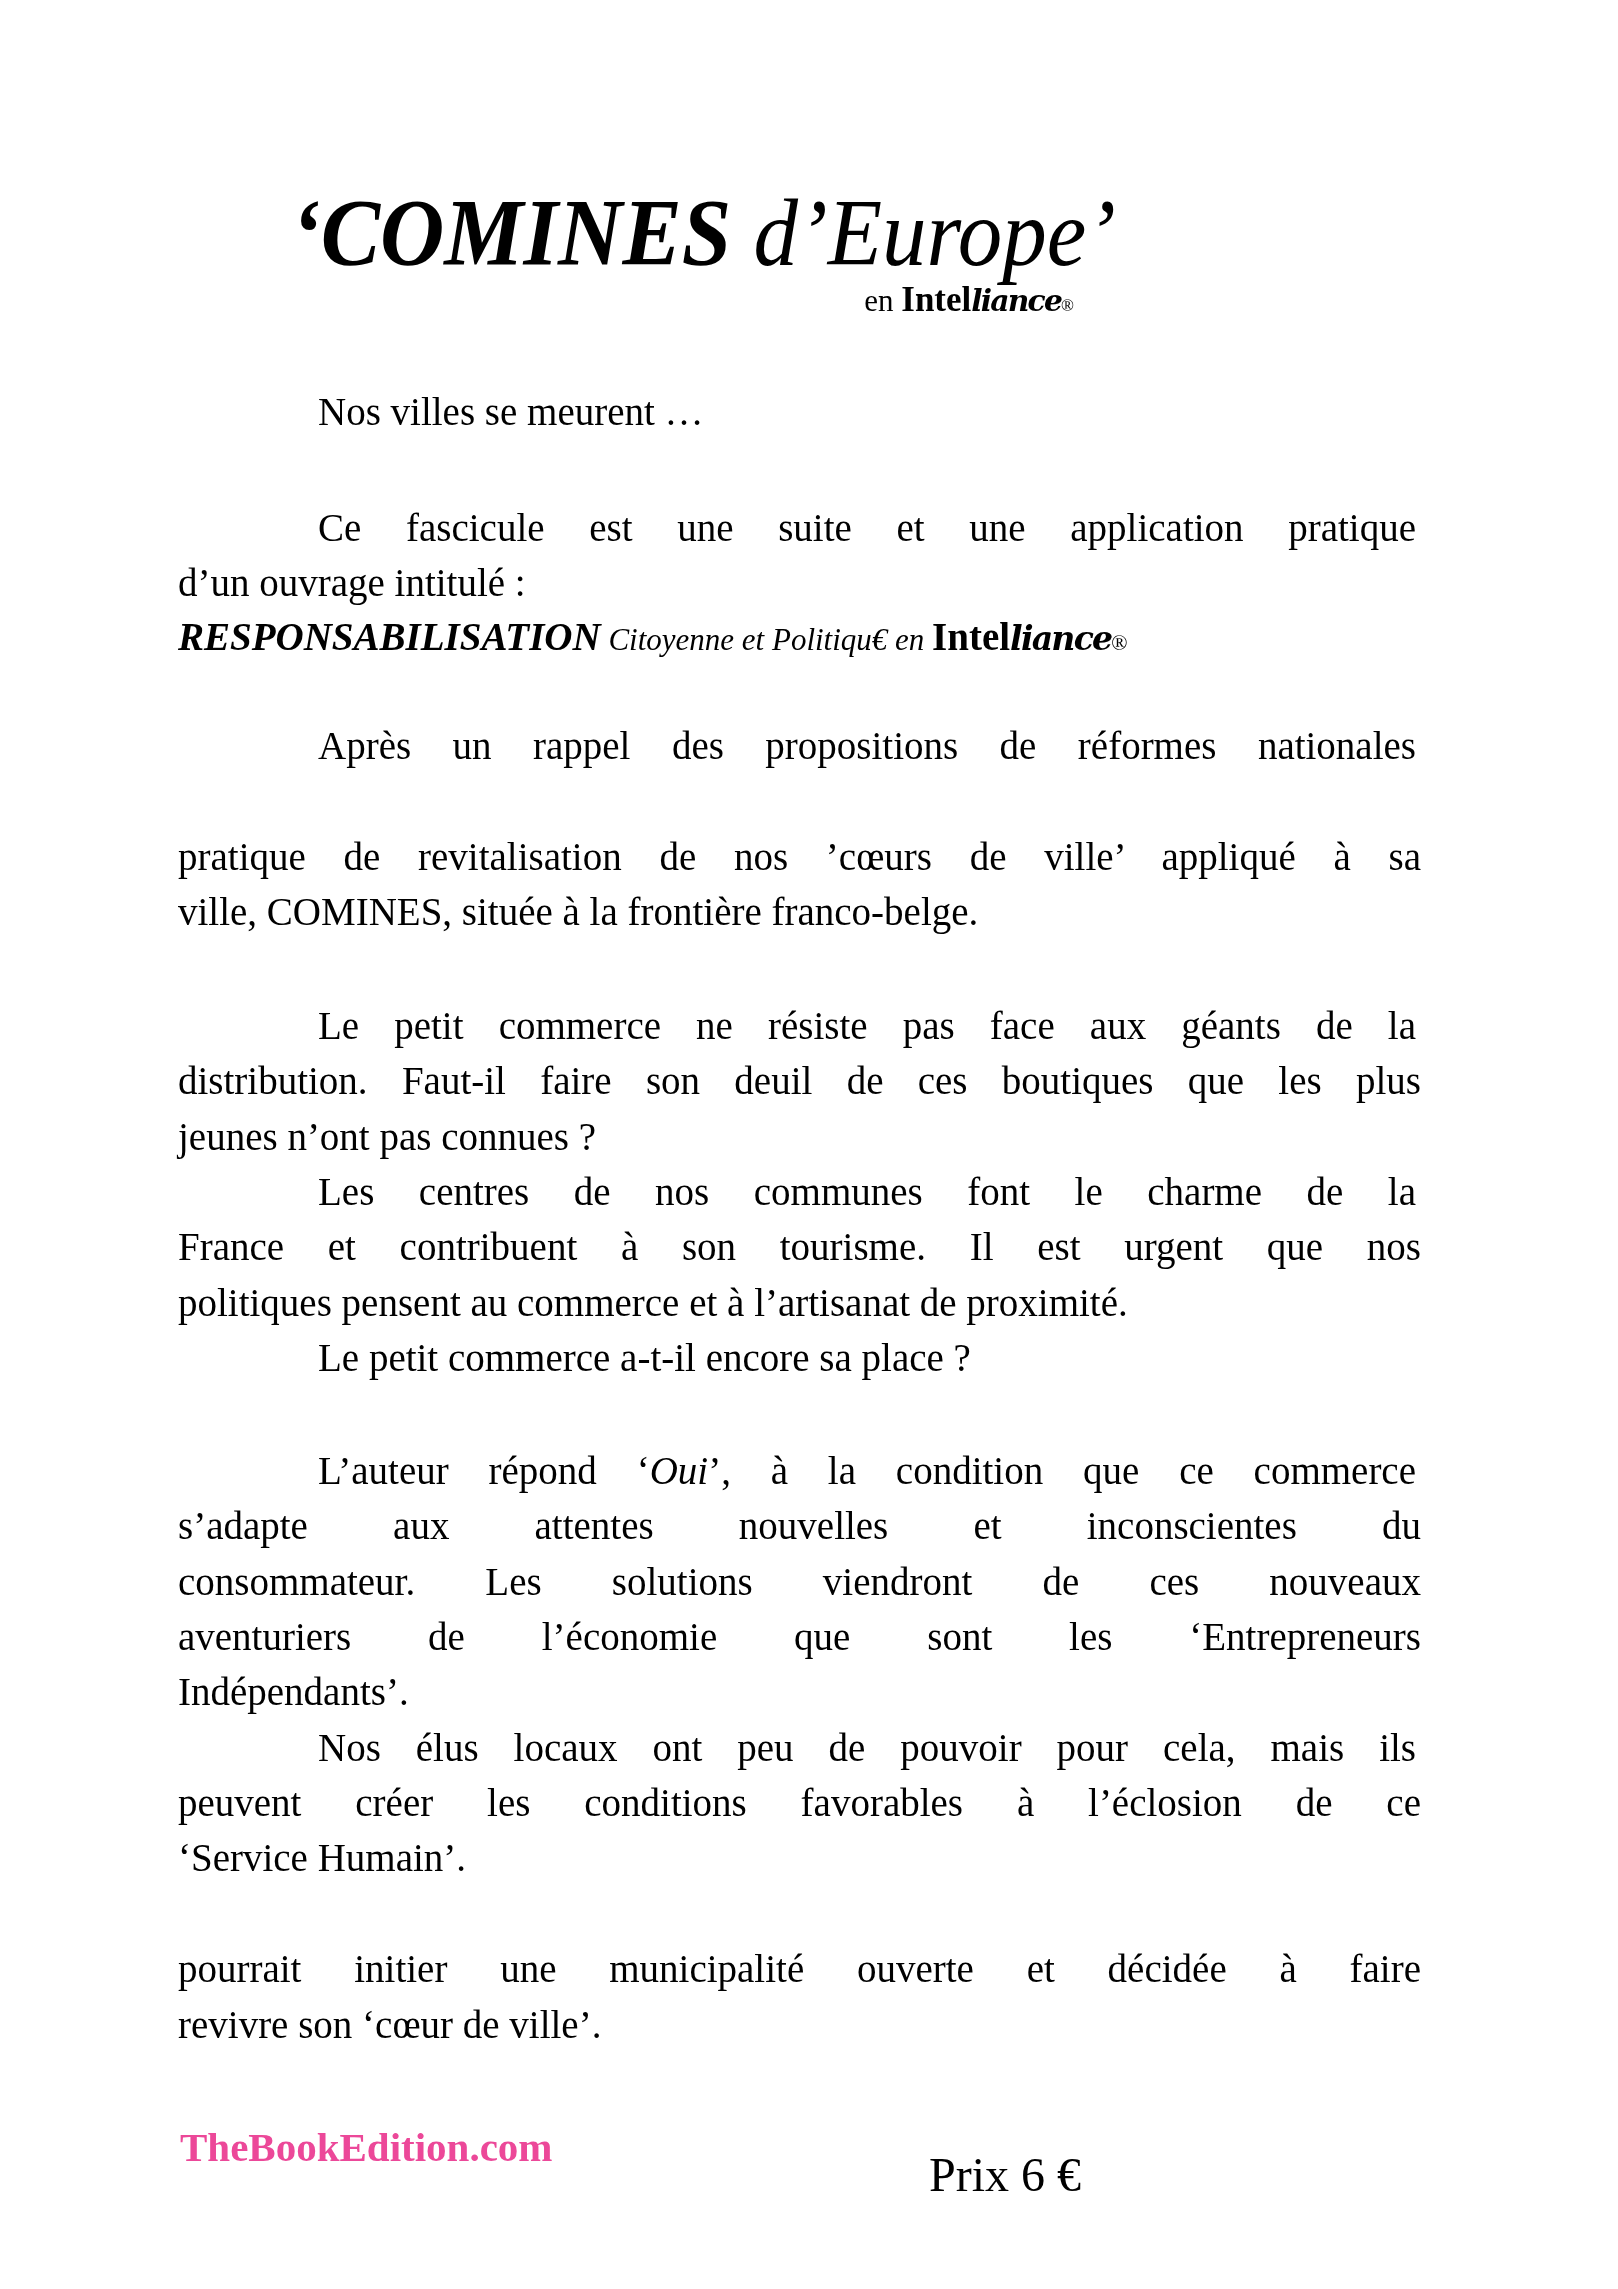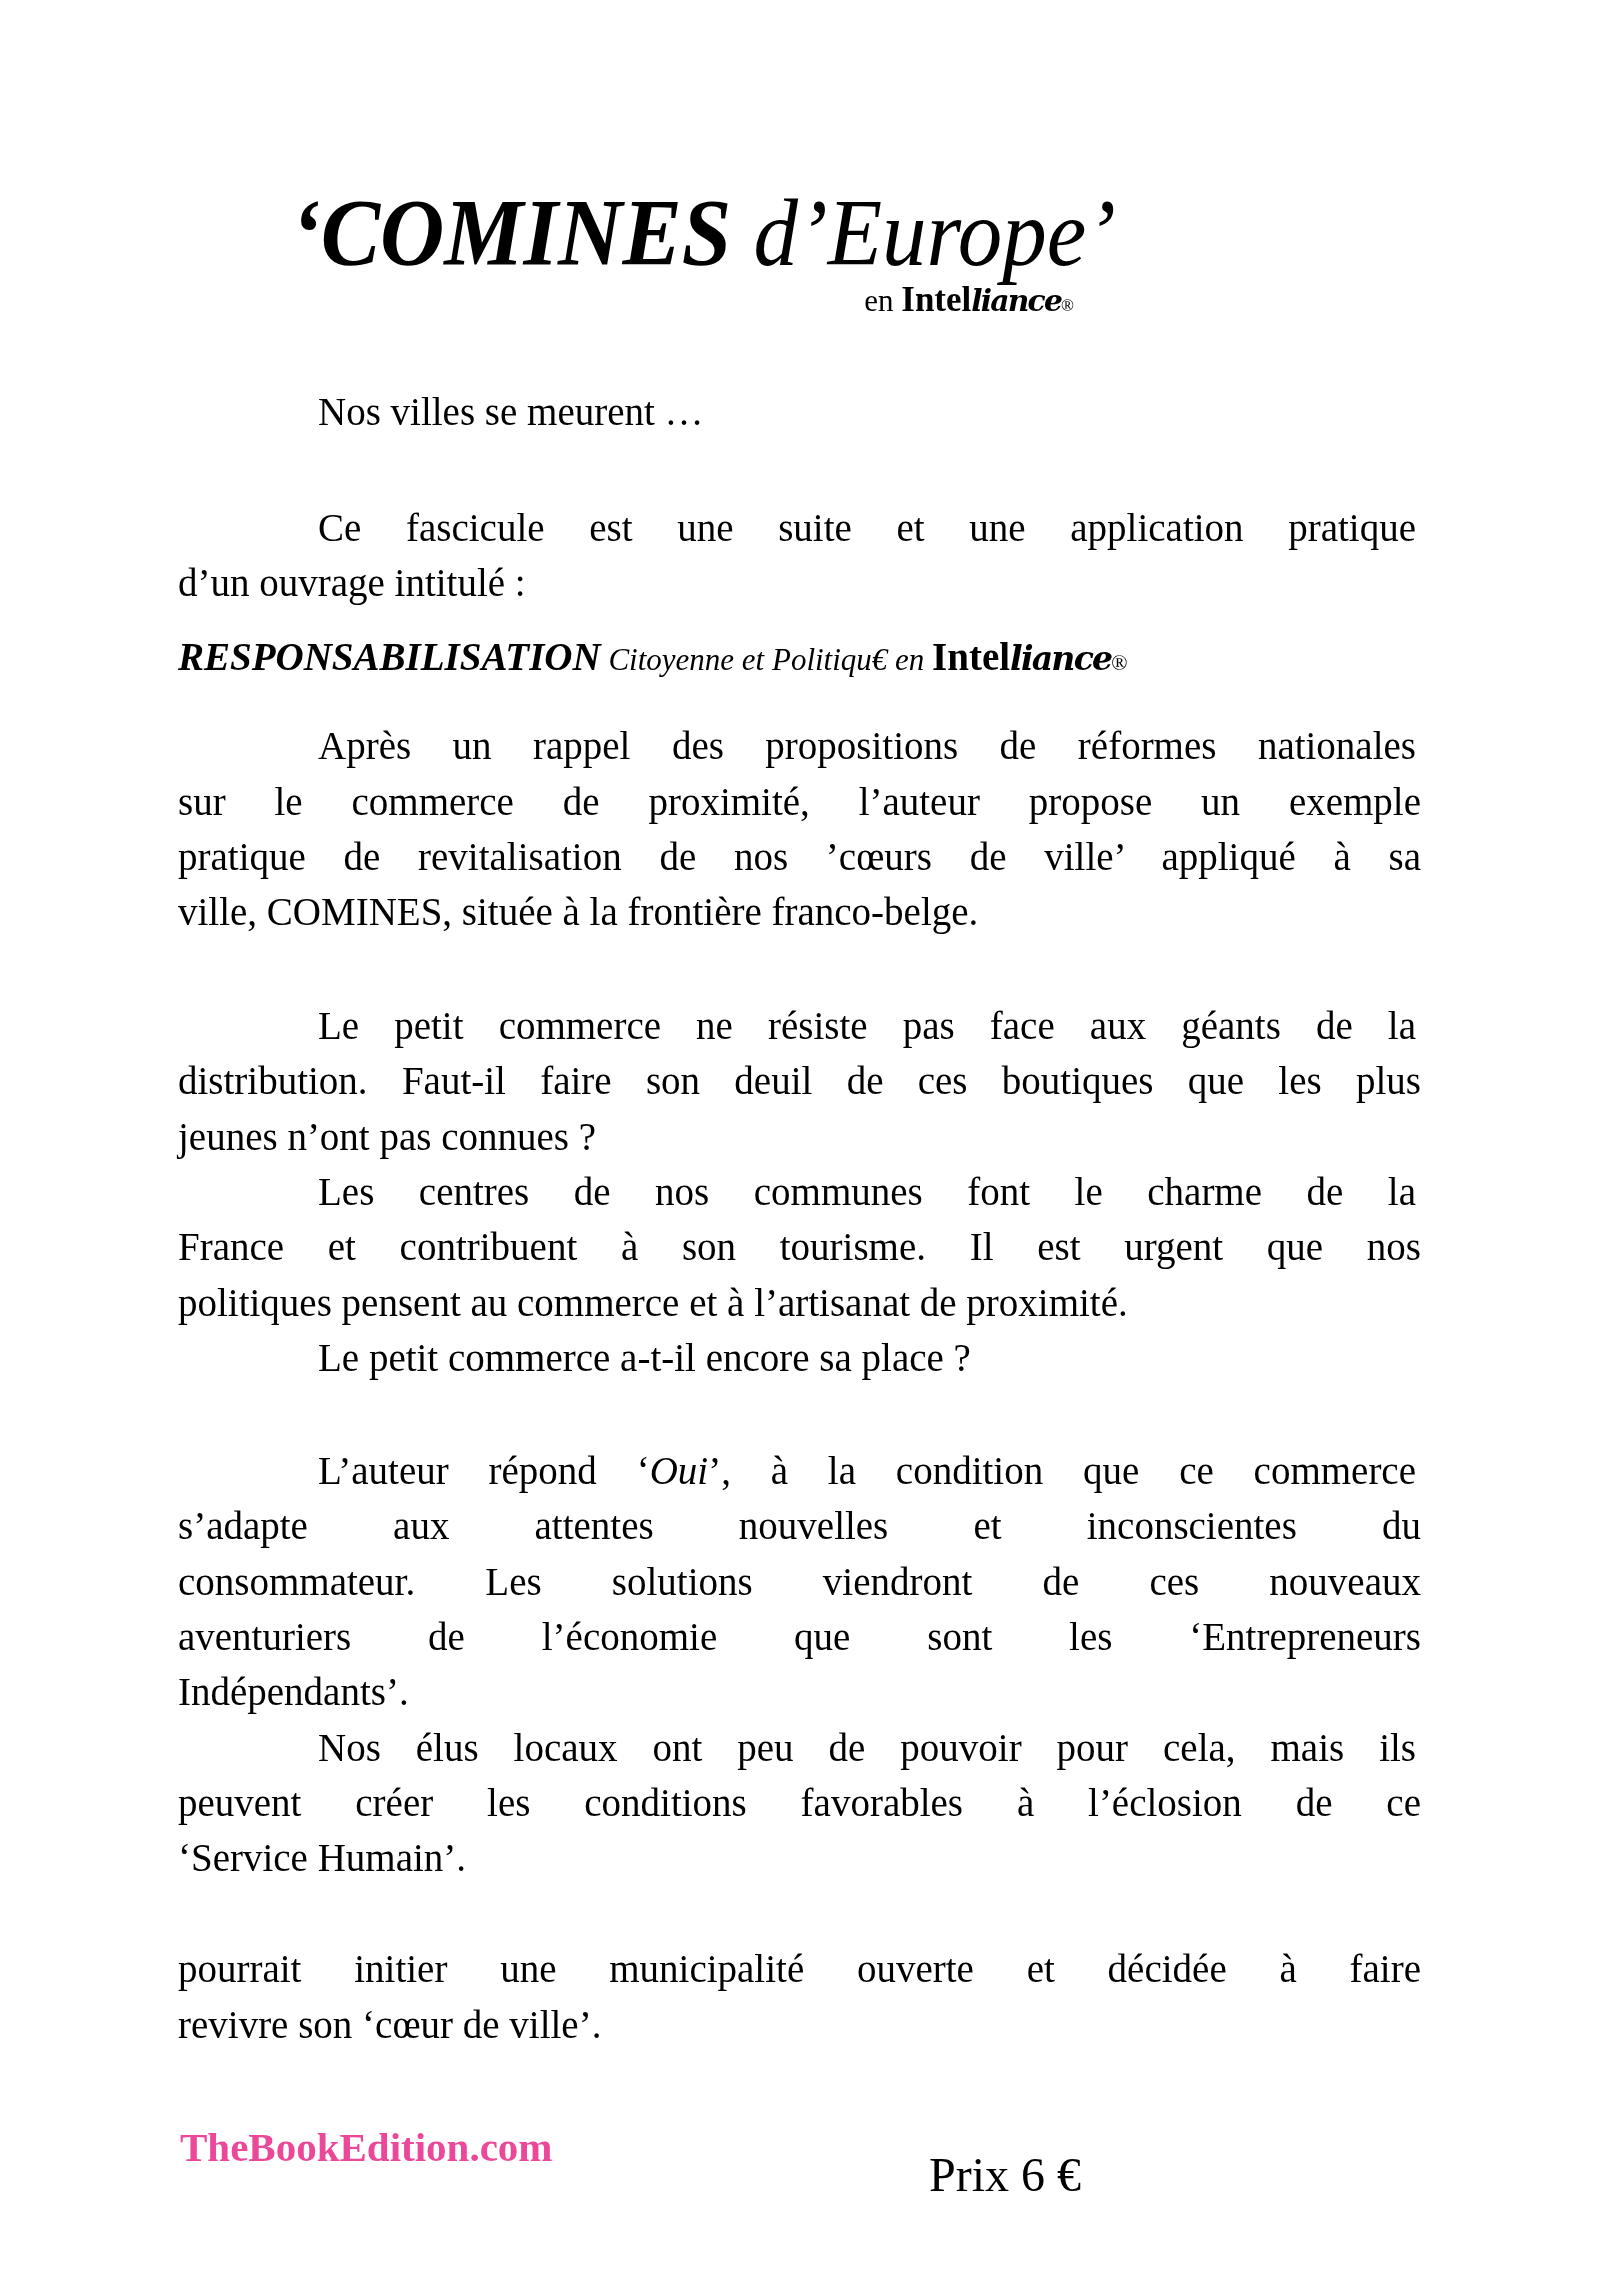--- a/index.html
+++ b/index.html
@@ -10,21 +10,21 @@
            line-height: 1; white-space: nowrap; transform: scaleY(1.08); transform-origin: right top; }
   .title .main { font-weight: bold; }
   .title .sub { font-weight: normal; }
   .subtitle { position: absolute; right: 229px; top: 282px; font-size: 31px; white-space: nowrap; line-height: 1; }
   .subtitle .brand { font-weight: bold; font-size: 35px; }
   .script { font-family: "DejaVu Serif", serif; font-style: italic; font-weight: bold; letter-spacing: -1.8px; font-size: 0.85em; }
   .reg { font-size: 0.55em; vertical-align: baseline; }
   .line { position: absolute; left: 178px; width: 1243px; font-size: 39px; line-height: 1; white-space: nowrap; }
   .line.just { text-align: justify; text-align-last: justify; white-space: normal; height: 44px; overflow: hidden; }
   .line.indent { left: 318px; width: 1098px; }
-  .resp { position: absolute; left: 178px; top: 617px; font-size: 39px; white-space: nowrap; line-height: 1; margin-top: 20px; }
+  .resp { position: absolute; left: 178px; top: 617px; font-size: 39px; white-space: nowrap; line-height: 1; }
   .resp .big { font-weight: bold; font-style: italic; }
   .resp .it { font-style: italic; font-size: 31px; }
   .resp .brand { font-weight: bold; font-size: 39px; }
   .footer-left { position: absolute; left: 180px; top: 2123px; font-size: 41px; font-weight: bold; color: #1f4a7f; white-space: nowrap; }
   .footer-right { position: absolute; right: 222px; top: 2115px; font-size: 48px; white-space: nowrap; margin-top: 32px; }
 </style>
 </head>
 <body>
 
 <div class="page">
@@ -40,21 +40,20 @@
   <div class="line indent" style="top:392px">Nos villes se meurent …</div>
 
   <div class="line indent just" style="top:508px">Ce fascicule est une suite et une application pratique</div>
   <div class="line" style="top:563px">d’un ouvrage intitulé :</div>
 
   <div class="resp">
     <span class="big">RESPONSABILISATION</span><span class="it"> Citoyenne et Politiqu€ en </span><span class="brand"><span>Intel</span><span class="script">liance</span></span><span class="reg">®</span>
   </div>
 
   <div class="line indent just" style="top:726px">Après un rappel des propositions de réformes nationales</div>
-  <div class="line just" style="top:782px">sur le commerce de proximité, l’auteur propose un exemple</div>
   <div class="line just" style="top:837px">pratique de revitalisation de nos ’cœurs de ville’ appliqué à sa</div>
   <div class="line" style="top:892px">ville, COMINES, située à la frontière franco-belge.</div>
 
   <div class="line indent just" style="top:1006px">Le petit commerce ne résiste pas face aux géants de la</div>
   <div class="line just" style="top:1061px">distribution. Faut-il faire son deuil de ces boutiques que les plus</div>
   <div class="line" style="top:1117px">jeunes n’ont pas connues ?</div>
 
   <div class="line indent just" style="top:1172px">Les centres de nos communes font le charme de la</div>
   <div class="line just" style="top:1227px">France et contribuent à son tourisme. Il est urgent que nos</div>
   <div class="line" style="top:1283px">politiques  pensent au commerce et à l’artisanat de proximité.</div>

